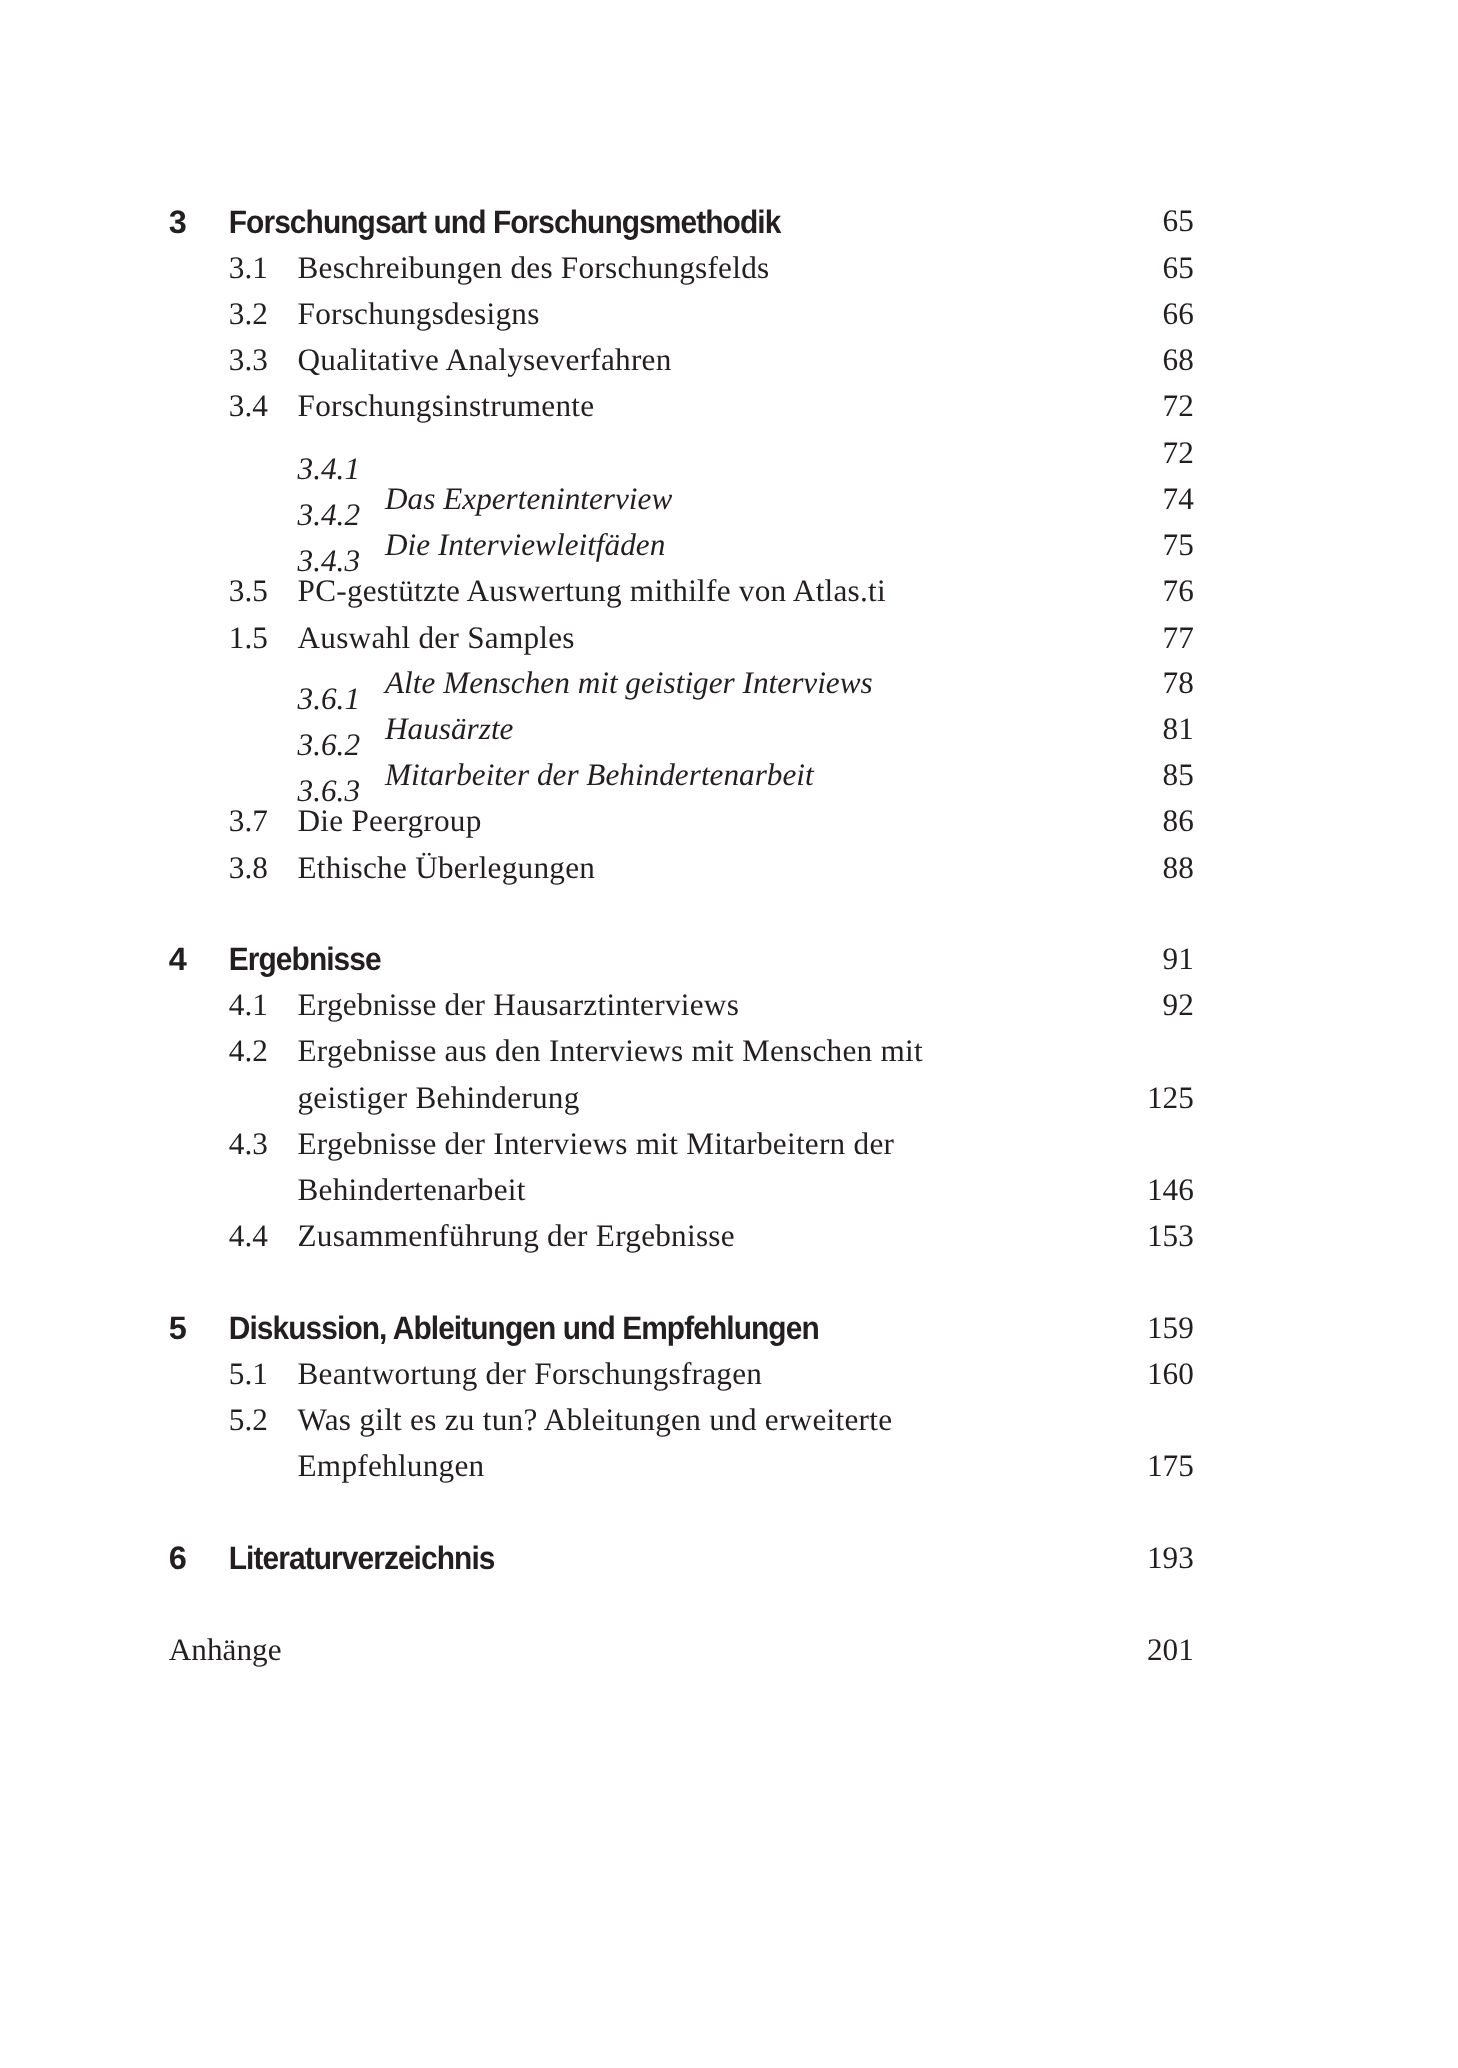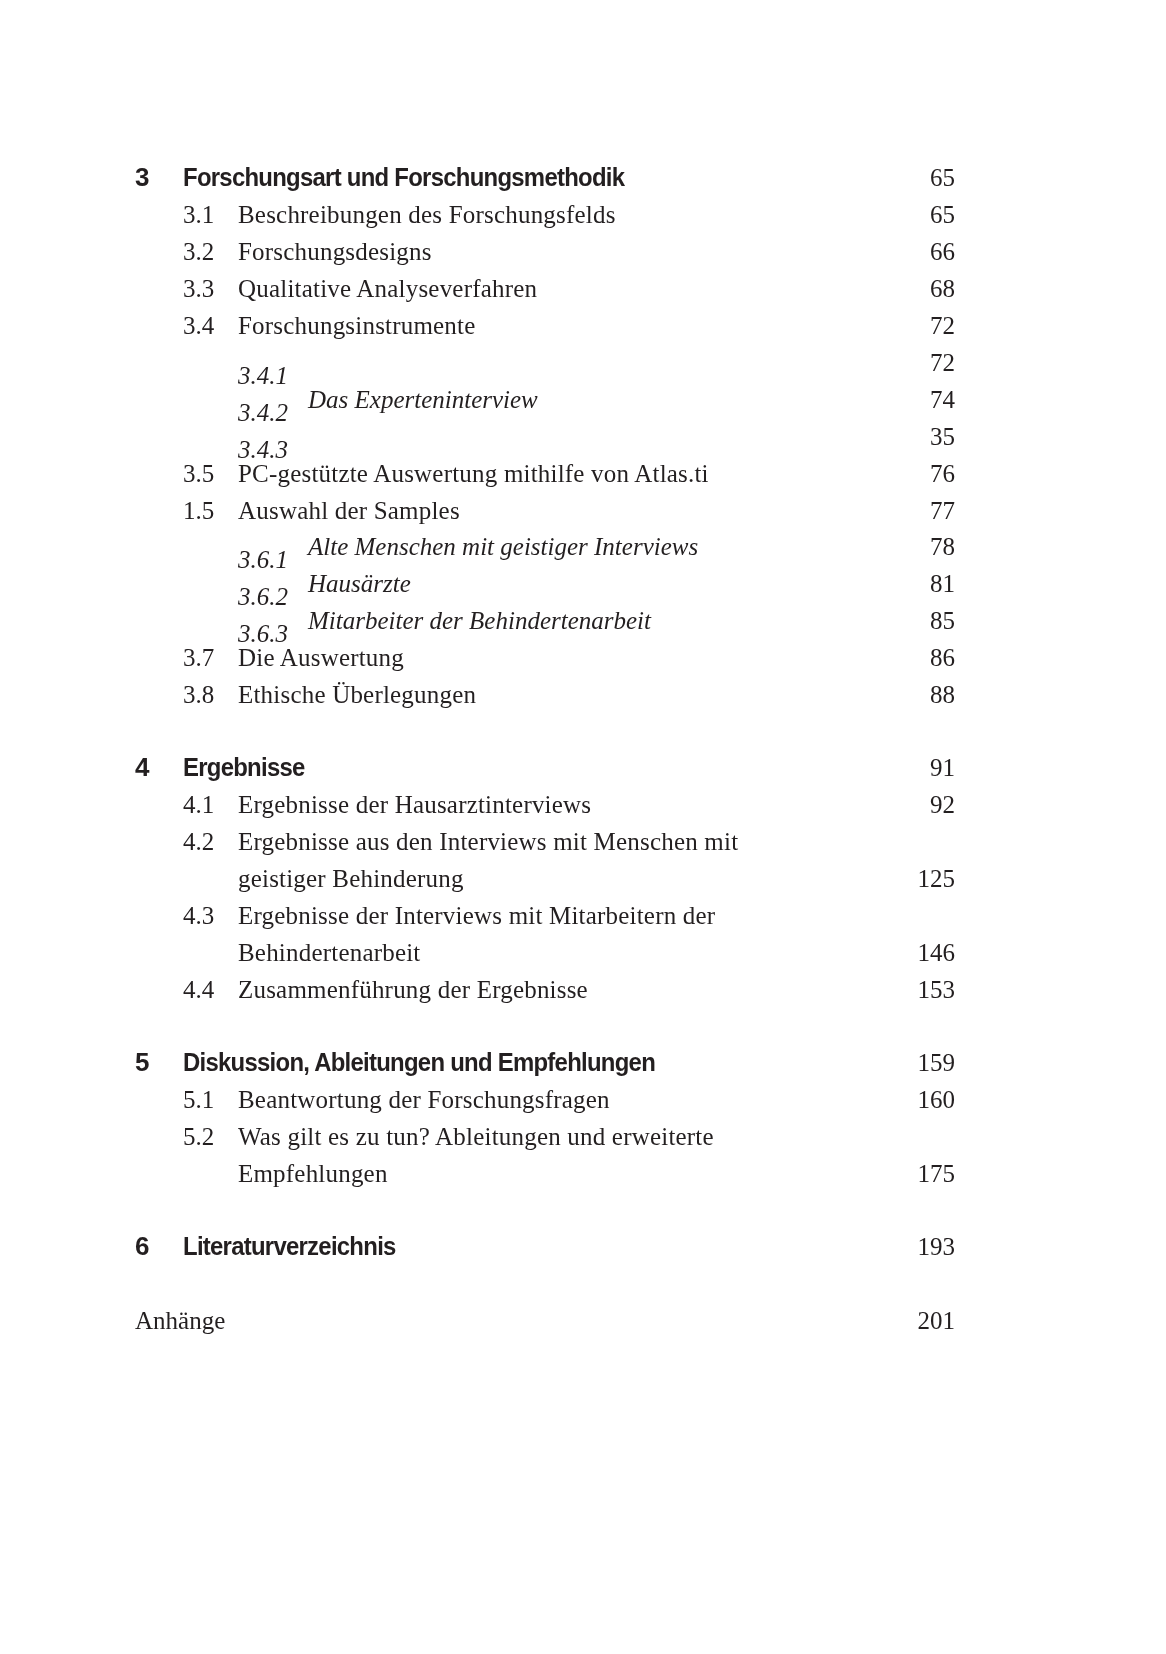--- a/index.html
+++ b/index.html
@@ -50,21 +50,22 @@
     <span class="num">3.4.1</span>
     <span class="page">72</span>
   </div>
   <div class="row sub" style="top:381px">
     <span class="num">3.4.2</span>
     <span class="title">Das Experteninterview</span>
     <span class="page">74</span>
   </div>
   <div class="row sub" style="top:418px">
     <span class="num">3.4.3</span>
-    <span class="page">35</span>
+    <span class="title">Die Interviewleitfäden</span>
+    <span class="page">75</span>
   </div>
   <div class="row sec" style="top:455px">
     <span class="num">3.5</span>
     <span class="title">PC-gestützte Auswertung mithilfe von Atlas.ti</span>
     <span class="page">76</span>
   </div>
   <div class="row sec" style="top:492px">
     <span class="num">1.5</span>
     <span class="title">Auswahl der Samples</span>
     <span class="page">77</span>
@@ -79,21 +80,21 @@
     <span class="title">Hausärzte</span>
     <span class="page">81</span>
   </div>
   <div class="row sub" style="top:602px">
     <span class="num">3.6.3</span>
     <span class="title">Mitarbeiter der Behindertenarbeit</span>
     <span class="page">85</span>
   </div>
   <div class="row sec" style="top:639px">
     <span class="num">3.7</span>
-    <span class="title">Die Auswertung</span>
+    <span class="title">Die Peergroup</span>
     <span class="page">86</span>
   </div>
   <div class="row sec" style="top:676px">
     <span class="num">3.8</span>
     <span class="title">Ethische Überlegungen</span>
     <span class="page">88</span>
   </div>
 
   <div class="row chap" style="top:749px">
     <span class="num">4</span>

